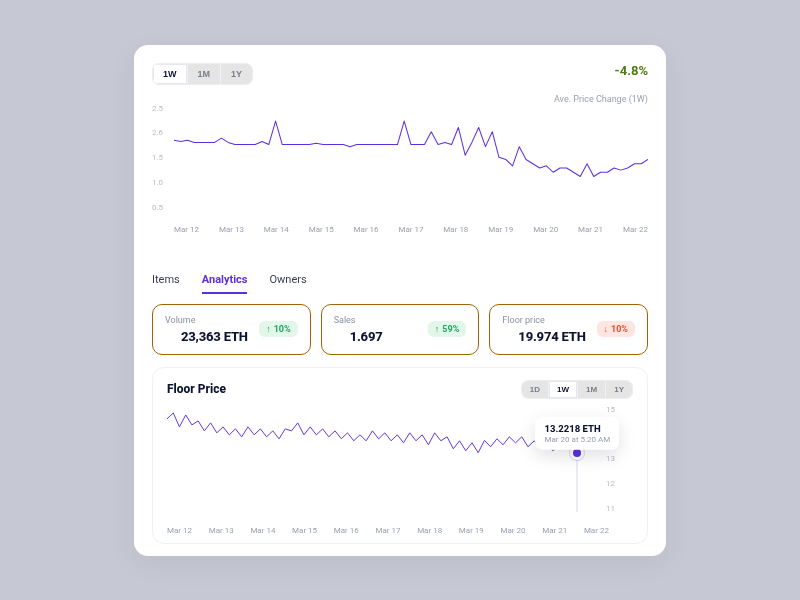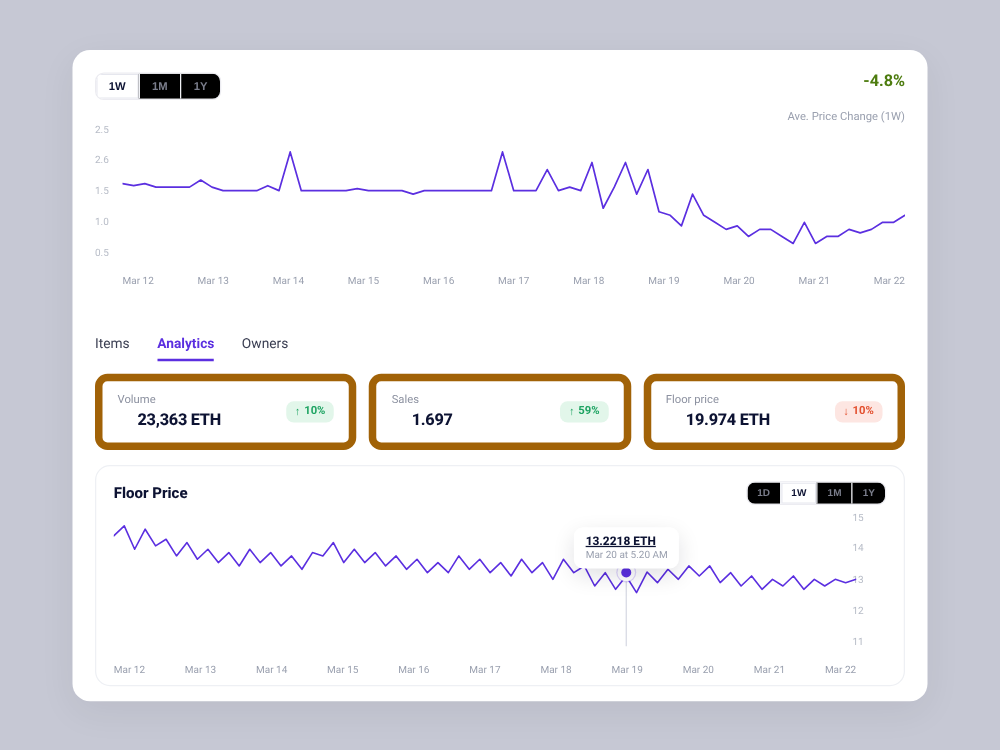--- a/index.html
+++ b/index.html
@@ -9,29 +9,29 @@
     width: 800px;
     height: 600px;
     overflow: hidden;
     display: flex;
     align-items: center;
     justify-content: center;
   }
   .card {
     background: #fff;
     border-radius: 14px;
-    width: 684px;
+    width: 532px;
     padding: 18px 0 12px 0;
     box-shadow: 0 8px 30px rgba(0,0,0,0.06);
   }
   
   .row1 { display: flex; justify-content: space-between; align-items: flex-start; padding: 0 18px; }
   .range-toggle { display: inline-flex; border: 1px solid #ececf1; border-radius: 7px; overflow: hidden; }
   .range-toggle button {
-    background: #000000; border: none; padding: 5px 10px; font-size: 9px; color: #7a7d8b; cursor: pointer;
+    background: #e5e5e5; border: none; padding: 5px 10px; font-size: 9px; color: #7a7d8b; cursor: pointer;
     font-weight: 600;
   }
   .range-toggle button.active { background: #fff; color: #0d1333; box-shadow: inset 0 0 0 1px #e6e7ee; }
   .range-toggle button + button { border-left: 1px solid #f0f1f5; }
   .change-block { text-align: right; }
   .change-pct { color: #4d7c0f; font-weight: 700; font-size: 13px; }
   .change-lbl { color: #9aa0af; font-size: 9px; margin-top: 16px; }
   
   .chart1-wrap { position: relative; height: 130px; margin-top: 0; padding: 0 18px; }
   .y-ticks { position: absolute; left: 18px; top: 0; bottom: 22px; display: flex; flex-direction: column; justify-content: space-between; }
@@ -39,21 +39,21 @@
   .chart1-svg { position: absolute; left: 40px; right: 18px; top: 0; bottom: 22px; }
   .x-ticks { position: absolute; left: 40px; right: 18px; bottom: 0; display: flex; justify-content: space-between; }
   .x-ticks span { font-size: 8px; color: #9aa0af; }
   
   .tabs { display: flex; gap: 22px; padding: 14px 18px 0 18px; border-top: 1px solid transparent; }
   .tab { font-size: 11px; color: #3a3e52; padding-bottom: 6px; cursor: pointer; margin-top: 24px; }
   .tab.active { color: #5b2fe0; font-weight: 700; border-bottom: 2px solid #5b2fe0; }
   
   .stats { display: flex; gap: 10px; padding: 10px 18px 0 18px; }
   .stat {
-    flex: 1; border: 6px solid #a16207; border-radius: 10px; padding: 10px 12px;
+    flex: 1; border: 1px solid #a16207; border-radius: 10px; padding: 10px 12px;
     display: flex; align-items: center; justify-content: space-between;
   }
   .stat-left { display: flex; flex-direction: column; gap: 4px; }
   .stat-label { font-size: 9px; color: #8c91a0; }
   .stat-value { font-size: 13px; font-weight: 800; color: #0d1333; letter-spacing: -0.2px; margin-left: 16px; }
   .badge {
     font-size: 9px; font-weight: 700; padding: 3px 7px; border-radius: 6px;
     display: inline-flex; align-items: center; gap: 3px;
   }
   .badge.up { background: #e2f6ea; color: #1fa463; }
@@ -68,21 +68,21 @@
   .chart2-svg { position: absolute; left: 0; right: 24px; top: 0; bottom: 22px; }
   .chart2-x { position: absolute; left: 0; right: 24px; bottom: 0; display: flex; justify-content: space-between; }
   .chart2-x span { font-size: 8px; color: #9aa0af; }
   
   .tooltip {
     position: absolute; background: #fff; border-radius: 7px; padding: 6px 9px;
     box-shadow: 0 6px 18px rgba(10,12,30,0.12); font-size: 9px; color: #222;
     transform: translate(-50%, -110%);
     white-space: nowrap;
   }
-  .tooltip .tt-val { font-weight: 800; color: #0d1333; font-size: 9.5px; text-decoration: underline; }
+  .tooltip .tt-val { font-weight: 800; color: #0d1333; font-size: 9.5px; }
   .tooltip .tt-time { color: #9aa0af; font-size: 8px; margin-top: 1px; }
   .marker-dot {
     position: absolute; width: 8px; height: 8px; border-radius: 50%;
     background: #5b2fe0; box-shadow: 0 0 0 3px #fff, 0 0 0 4px rgba(91,47,224,0.2);
     transform: translate(-50%, -50%);
   }
   .marker-line {
     position: absolute; width: 1px; background: #d7d9e3; transform: translateX(-50%);
   }
   svg polyline { fill: none; stroke: #5b2fe0; stroke-width: 1.3; stroke-linejoin: round; stroke-linecap: round; }

